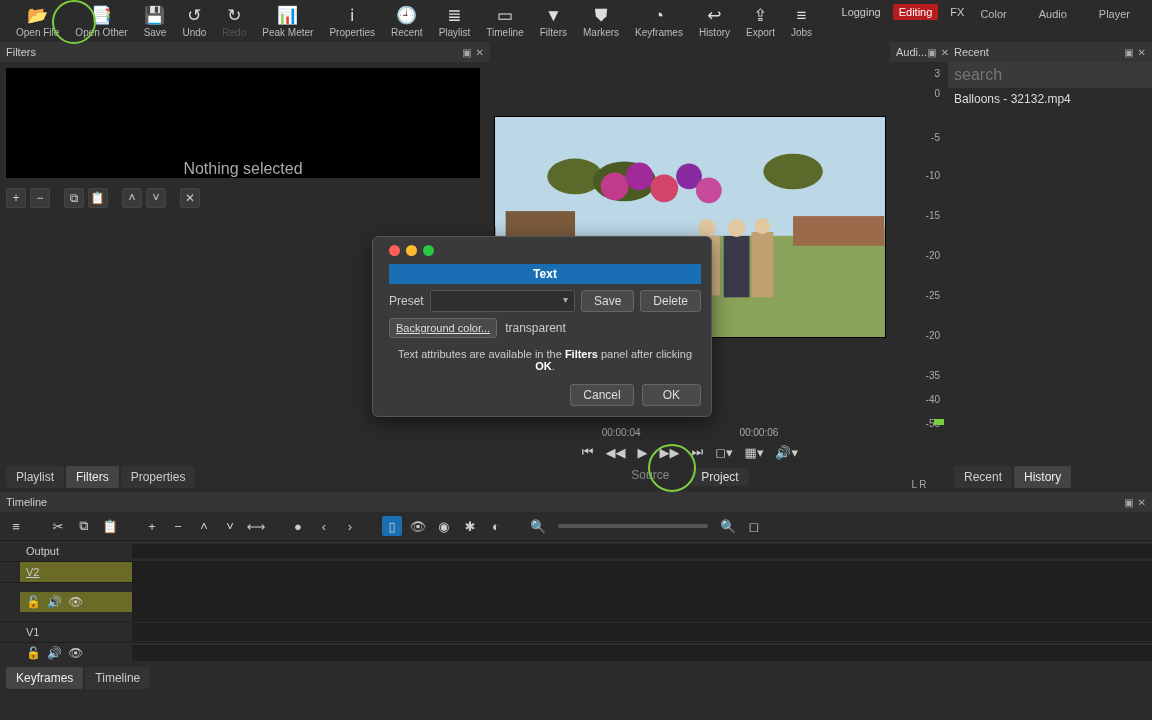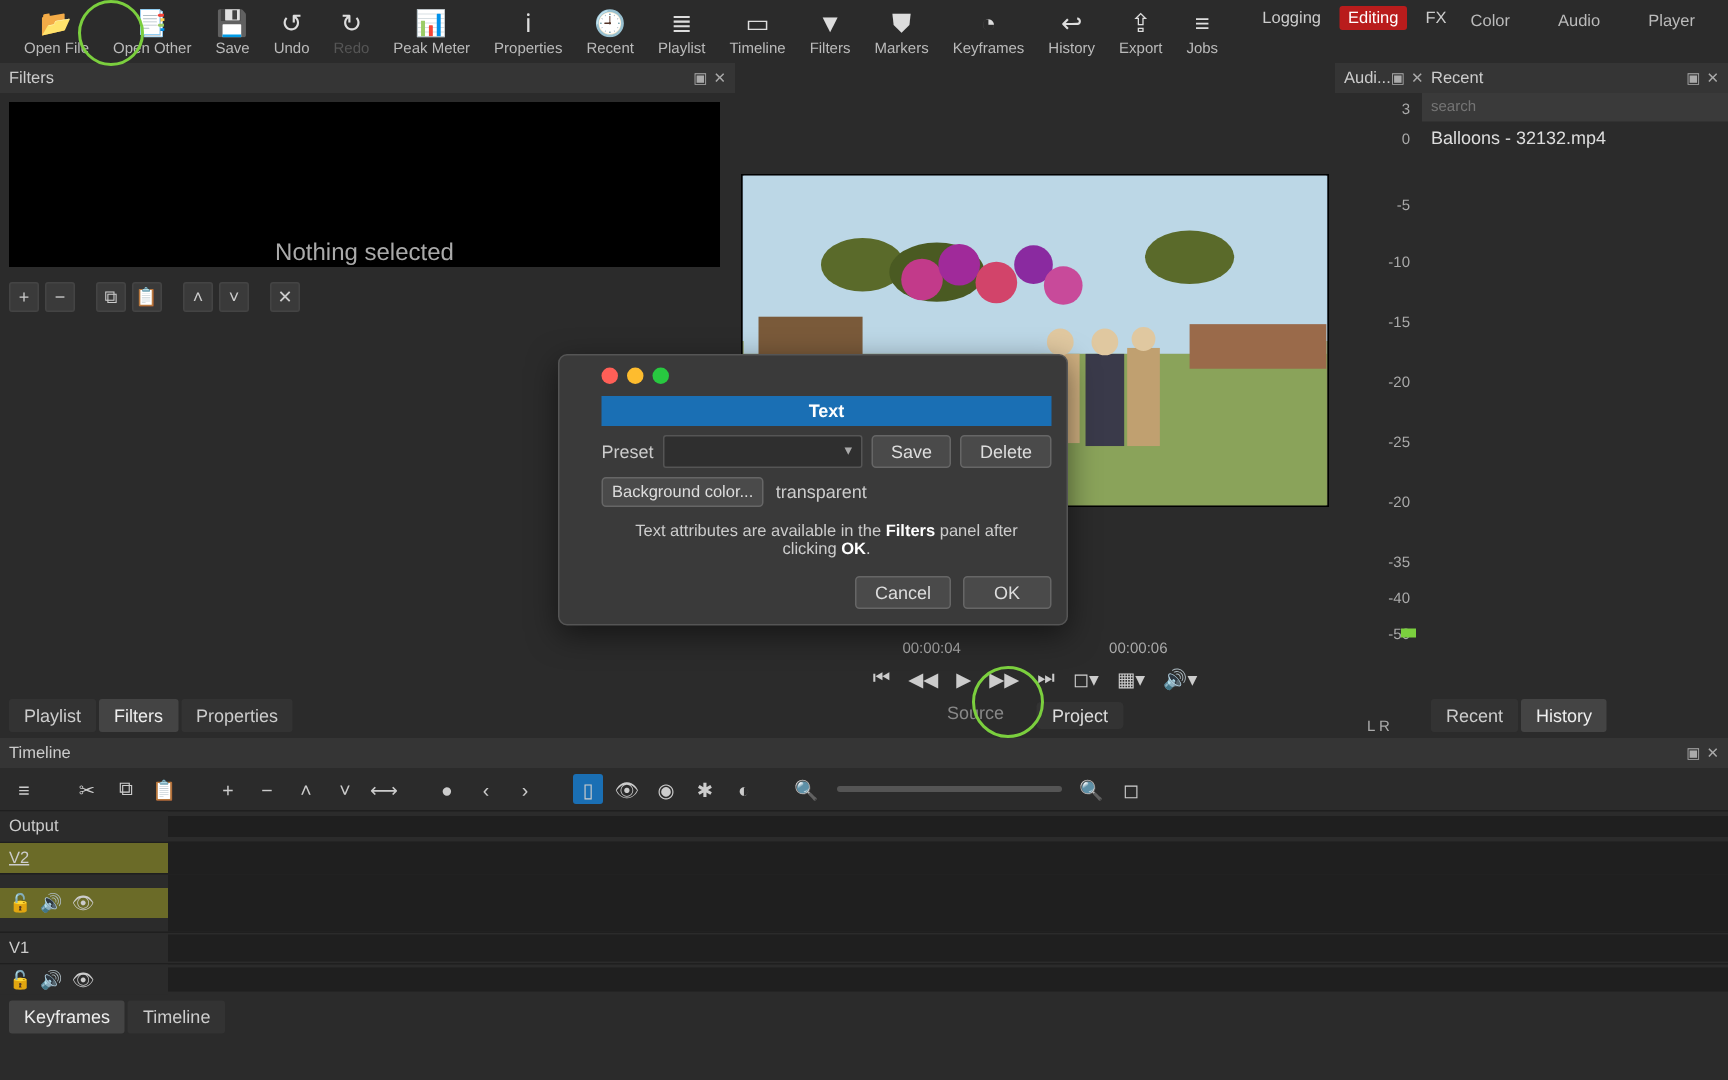--- a/index.html
+++ b/index.html
@@ -32,49 +32,49 @@
   .transport { display:flex; align-items:center; justify-content:center; gap:6px; padding: 6px 4px;}
   .transport .tico { font-size: 13px; color:#ccc; padding: 0 3px;}
   .ruler-row { display:flex; justify-content:space-between; padding: 0 10px; font-size:10px; color:#aaa;}
   .src-proj { display:flex; justify-content:center; gap:22px; padding: 2px 0 6px 0; font-size:12px; color:#888;}
   .src-proj .act { color:#ddd; background:#333; padding:2px 10px; border-radius:3px;}
   .audio-col { width: 58px; display:flex; flex-direction:column; }
   .audio-scale { flex:1; padding: 8px 4px 4px 0; font-size:10px; color:#aaa; text-align:right; position:relative;}
   .audio-tick { position:absolute; right:8px; }
   .lr { text-align:center; font-size:10px; color:#aaa; padding:2px 0;}
   .recent-col { width: 204px; display:flex; flex-direction:column; background:#2b2b2b;}
-  .search { background:#3a3a3a; border:none; color:#aaa; padding:4px 6px; font-size:10px; width:100%;}
+  .search { background:#3a3a3a; border:none; color:#aaa; padding:4px 6px; font-size:16px; width:100%;}
   .recent-item { padding:4px 6px; font-size:12px; color:#ddd;}
   .bottom-tabs-r { margin-top:auto; display:flex; gap:2px; padding:4px 6px;}
   .tl-header { }
   .tl-tools { background:#2b2b2b; padding:4px 6px; display:flex; gap:6px; align-items:center;}
   .tl-tools .ti { width:20px; height:20px; display:flex; align-items:center; justify-content:center; font-size:13px; color:#ccc;}
   .tl-tools .ti-active { background:#1a6fb4; border-radius:2px;}
   .tracks { }
-  .track-row { display:flex; align-items:center; border-top:1px solid #1f1f1f;}
+  .track-row { display:flex; align-items:center; border-top:1px solid #1f1f1f;padding-left:20px;}
   .track-head { width:112px; padding:4px 6px; font-size:11px; color:#ccc; background:#2b2b2b;}
   .track-body { flex:1; height:22px; background:#1f1f1f;}
   .track-out .track-body{ height:14px;}
   .track-v2 .track-head, .track-v2 .track-body { background:#6b6b28;text-decoration:underline; }
   .track-ctrl { display:flex; gap:6px; padding:3px 6px; font-size:12px; color:#ccc; width:112px; background:#2b2b2b;}
   .track-v2-ctrl .track-ctrl{ background:#6b6b28;}
   .track-v2-ctrl .track-body{ background:#1f1f1f; height:38px;}
   .bottom-kf { display:flex; gap:2px; padding:4px 6px;}
-  .modal-overlay { position:absolute; left:372px; top:236px; width:340px; background:#3a3a3a; border:1px solid #555; border-radius:6px; box-shadow:0 6px 20px rgba(0,0,0,.5); padding:8px 10px 10px 28px; z-index:50;}
+  .modal-overlay { position:absolute; left:372px; top:236px; width:340px; background:#3a3a3a; border:1px solid #555; border-radius:6px; box-shadow:0 6px 20px rgba(0,0,0,.5); padding:8px 10px 10px 16px; z-index:50;}
   .mac-dots { display:flex; gap:6px; margin-bottom:8px;}
   .dot { width:11px; height:11px; border-radius:50%;}
   .dot.r{background:#ff5f57;} .dot.y{background:#febc2e;} .dot.g{background:#28c840;}
   .modal-title { background:#1a6fb4; color:#fff; text-align:center; font-weight:bold; font-size:12px; padding:3px 0; margin-bottom:6px;}
   .modal-row { display:flex; gap:6px; align-items:center; margin-bottom:6px;}
   .preset-sel { flex:1; background:#2f2f2f; border:1px solid #555; height:22px; border-radius:2px; position:relative;}
   .preset-sel::after{content:"▾"; position:absolute; right:6px; top:3px; font-size:10px; color:#aaa;}
   .m-btn { background:#4a4a4a; border:1px solid #666; color:#ddd; font-size:12px; padding:3px 12px; border-radius:3px;}
   .text-area { background:#222; border:1px solid #444; width:100%; height:60px; padding:6px; color:#ccc; font-size:12px; resize:none;}
   .bg-row { display:flex; gap:8px; align-items:center; margin:6px 0;}
-  .bg-btn { background:#4a4a4a; border:1px solid #666; color:#ddd; padding:3px 6px; font-size:11px; border-radius:3px;}
+  .bg-btn { background:#4a4a4a; border:1px solid #666; color:#ddd; padding:3px 6px; font-size:11px; border-radius:3px;text-decoration:underline;}
   .hint { font-size:11px; color:#ccc; text-align:center; padding:4px 8px;}
   .hint b { color:#fff;}
   .modal-actions { display:flex; justify-content:flex-end; gap:8px; margin-top:8px;}
   .highlight-circle { position:absolute; border:2px solid #7bcf3e; border-radius:50%; pointer-events:none; z-index:60;}
   .hc1 { left:52px; top:0px; width:44px; height:44px;}
   .hc2 { left:648px; top:444px; width:48px; height:48px;}
   .peak-bar { position:absolute; right:4px; bottom:52px; width:10px; height:6px; background:#7bcf3e;}
   .zoom-slider { width:150px; height:4px; background:#555; border-radius:2px; margin:0 4px;}
 </style>
 </head>

